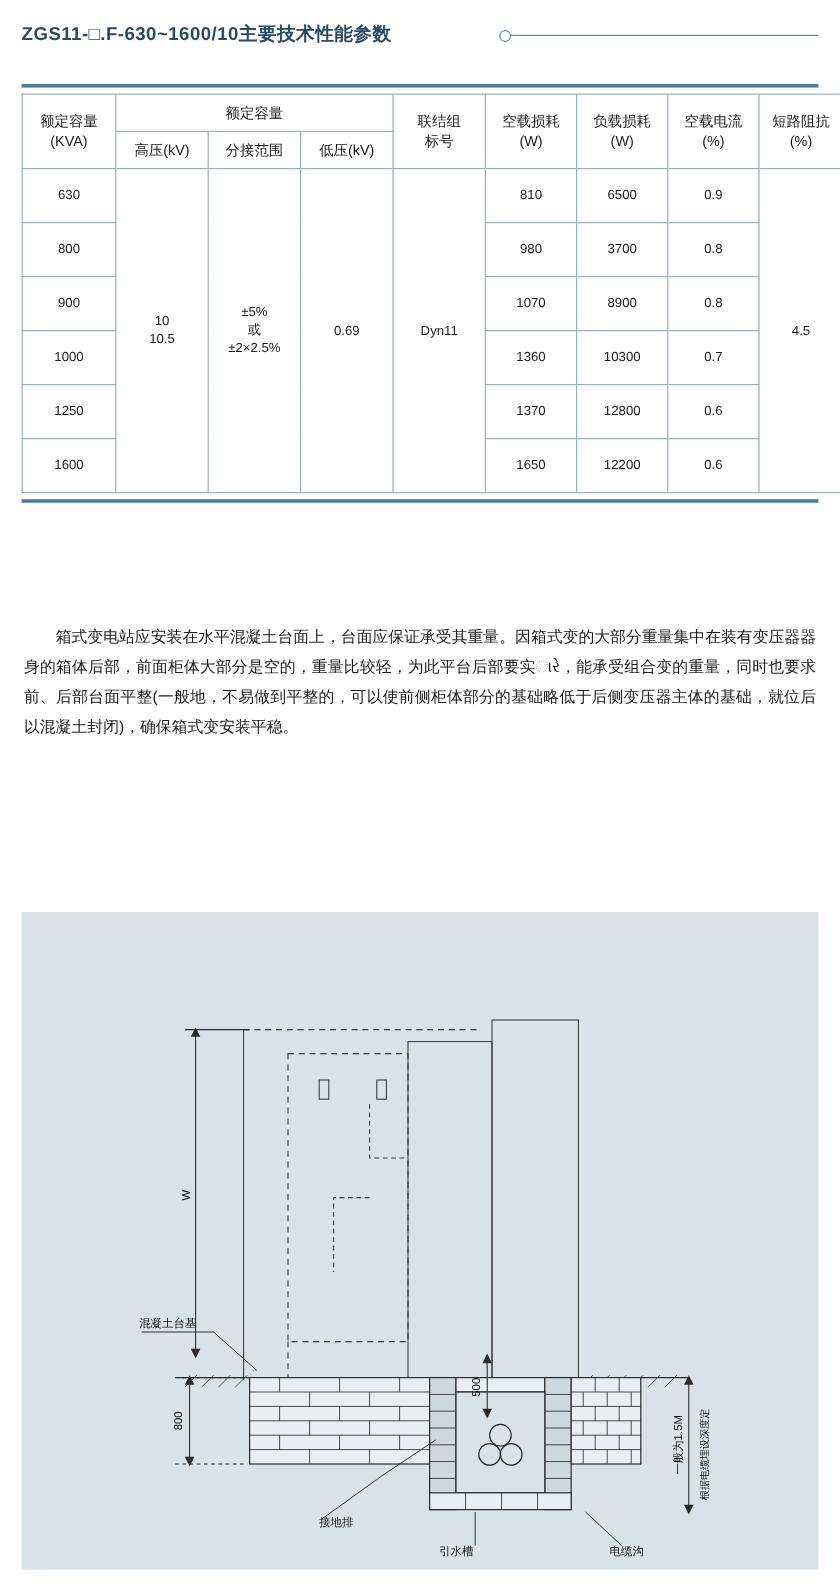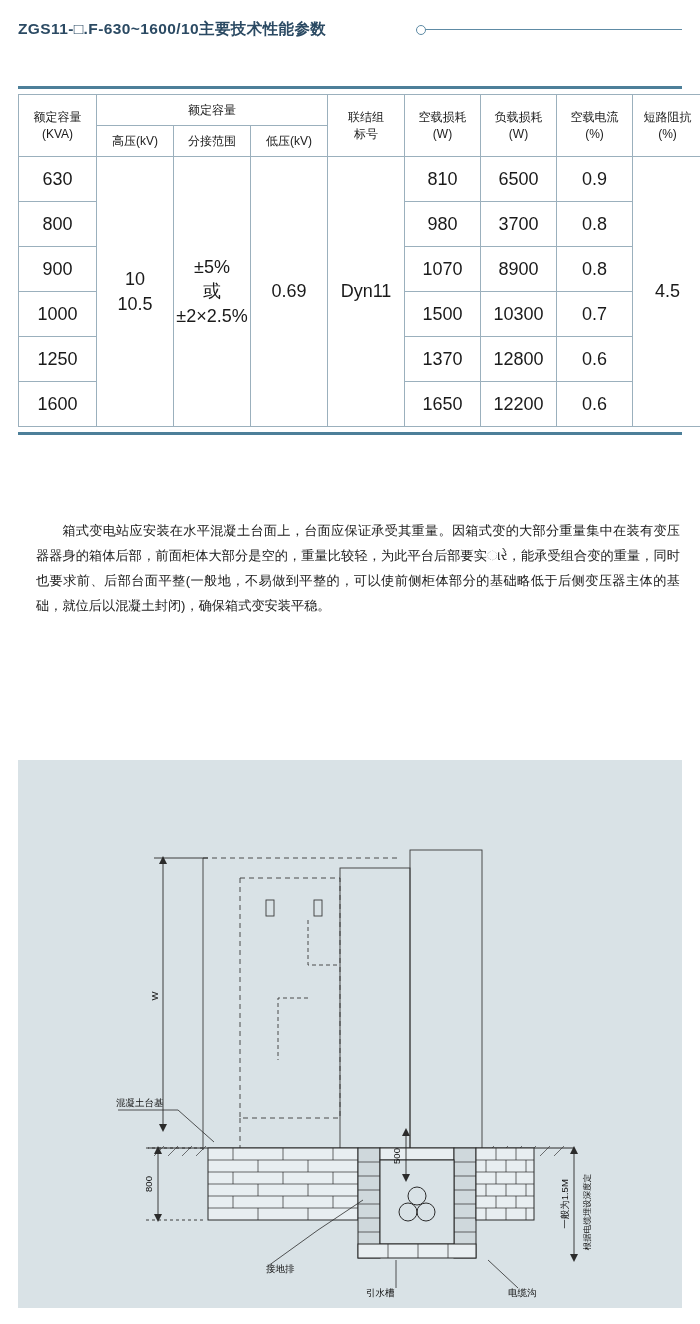--- a/index.html
+++ b/index.html
@@ -53,21 +53,21 @@
     height: 8px;
     border: 1px solid #5e8ba5;
     border-radius: 50%;
     background: #ffffff;
   }
 
   
   .tbl-wrap {
     position: absolute;
     left: 18px;
-    top: 94px;
+    top: 78px;
     width: 664px;
   }
   table.spec {
     border-collapse: collapse;
     width: 664px;
     table-layout: fixed;
   }
   table.spec td, table.spec th {
     border: 1px solid #9bb0bd;
     text-align: center;
@@ -92,21 +92,21 @@
     width: 664px;
     height: 3px;
     background: #4d7f99;
   }
   table.spec tr.hdr td {
     height: 30px;
     font-size: 12px;
   }
   table.spec tr.body td {
     height: 44px;
-    font-size: 18px;
+    font-size: 11px;
   }
   .two-line {
     line-height: 1.35;
   }
 
   
   .sec-heading {
     position: absolute;
     left: 18px;
     top: 478px;
@@ -144,21 +144,21 @@
     position: absolute;
     left: 20px;
     top: 518px;
     width: 660px;
     font-size: 13.2px;
     line-height: 25px;
     color: #1a1a1a;
     text-align: justify;
   }
   .body-text p {
-    margin: 0 0 2px 16px;
+    margin: 0 0 2px 0;
     text-indent: 2em;
   }
   .note-gap {
     display: inline-block;
     width: 2em;
   }
 
   
   .figure {
     position: absolute;
@@ -283,21 +283,21 @@
           <td>0.8</td>
         </tr>
         <tr class="body">
           <td>900</td>
           <td>1070</td>
           <td>8900</td>
           <td>0.8</td>
         </tr>
         <tr class="body">
           <td>1000</td>
-          <td>1500</td>
+          <td>1360</td>
           <td>10300</td>
           <td>0.7</td>
         </tr>
         <tr class="body">
           <td>1250</td>
           <td>1370</td>
           <td>12800</td>
           <td>0.6</td>
         </tr>
         <tr class="body">

